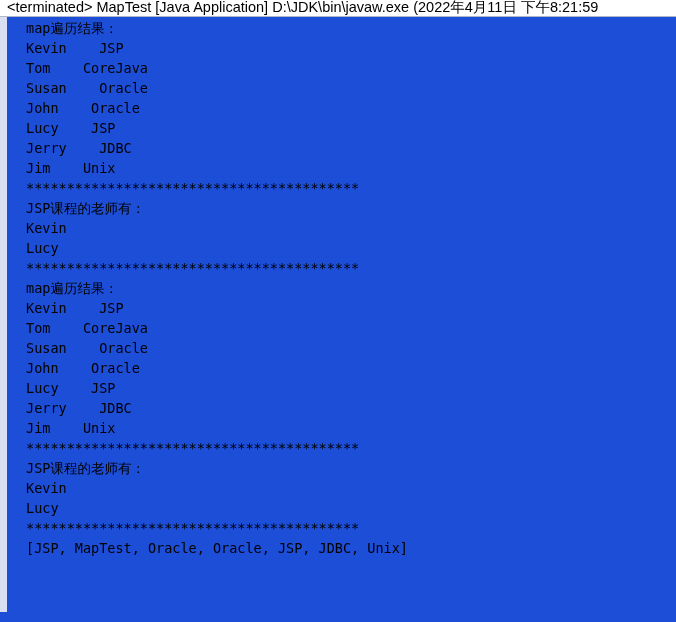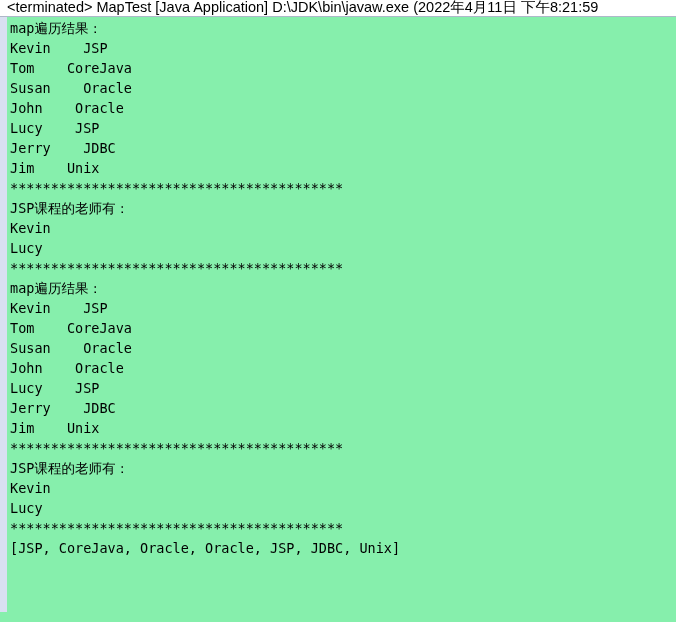--- a/index.html
+++ b/index.html
@@ -11,21 +11,21 @@
     height: 622px;
     background: #ffffff;
     font-family: "Liberation Sans", sans-serif;
     overflow: hidden;
   }
 
   .console-window {
     position: relative;
     width: 676px;
     height: 622px;
-    background: #86efac;
+    background: #1d4ed8;
     box-sizing: border-box;
     overflow: hidden;
   }
 
   
   .left-gutter {
     position: absolute;
     left: 0;
     top: 0;
     width: 7px;
@@ -68,21 +68,21 @@
 
   .console-line {
     display: block;
     font-family: "DejaVu Sans Mono", "Liberation Mono", monospace;
     font-size: 13.5px;
     line-height: 20px;
     height: 20px;
     color: #000000;
     white-space: pre;
     letter-spacing: 0px;
-    padding-left: 3px;
+    padding-left: 19px;
   }
 </style>
 </head>
 <body>
 
 <div class="console-window">
 
   <div class="left-gutter"></div>
 
   <div class="console-header">
@@ -109,16 +109,16 @@
     <span class="console-line">Susan    Oracle</span>
     <span class="console-line">John    Oracle</span>
     <span class="console-line">Lucy    JSP</span>
     <span class="console-line">Jerry    JDBC</span>
     <span class="console-line">Jim    Unix</span>
     <span class="console-line">*****************************************</span>
     <span class="console-line">JSP课程的老师有：</span>
     <span class="console-line">Kevin</span>
     <span class="console-line">Lucy</span>
     <span class="console-line">*****************************************</span>
-    <span class="console-line">[JSP, CoreJava, Oracle, Oracle, JSP, JDBC, Unix]</span>
+    <span class="console-line">[JSP, MapTest, Oracle, Oracle, JSP, JDBC, Unix]</span>
   </div>
 
 </div>
 
 </body></html>

